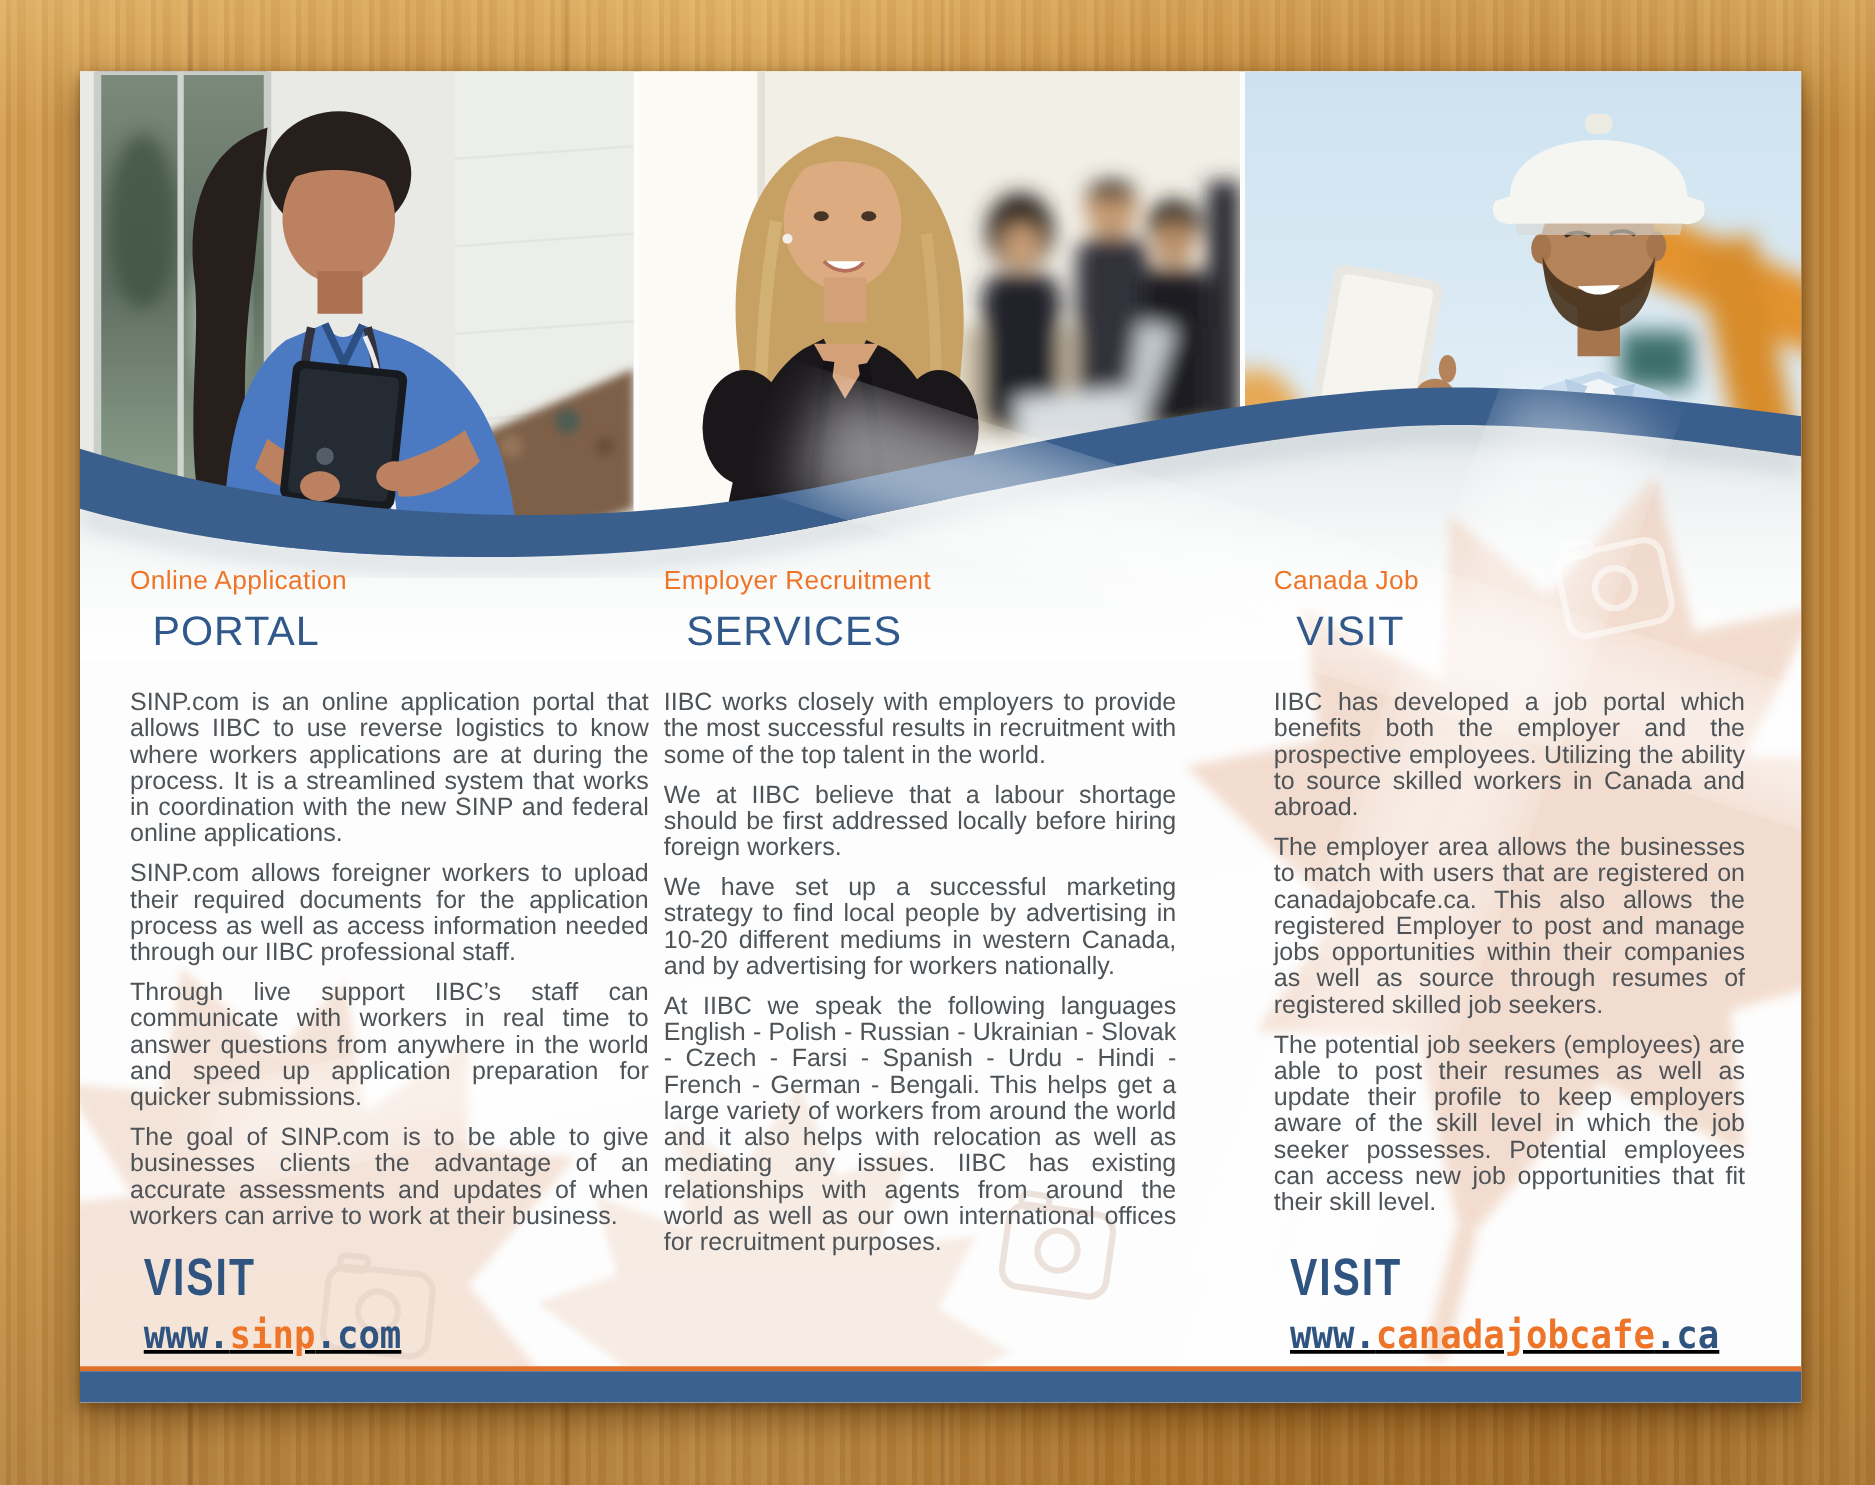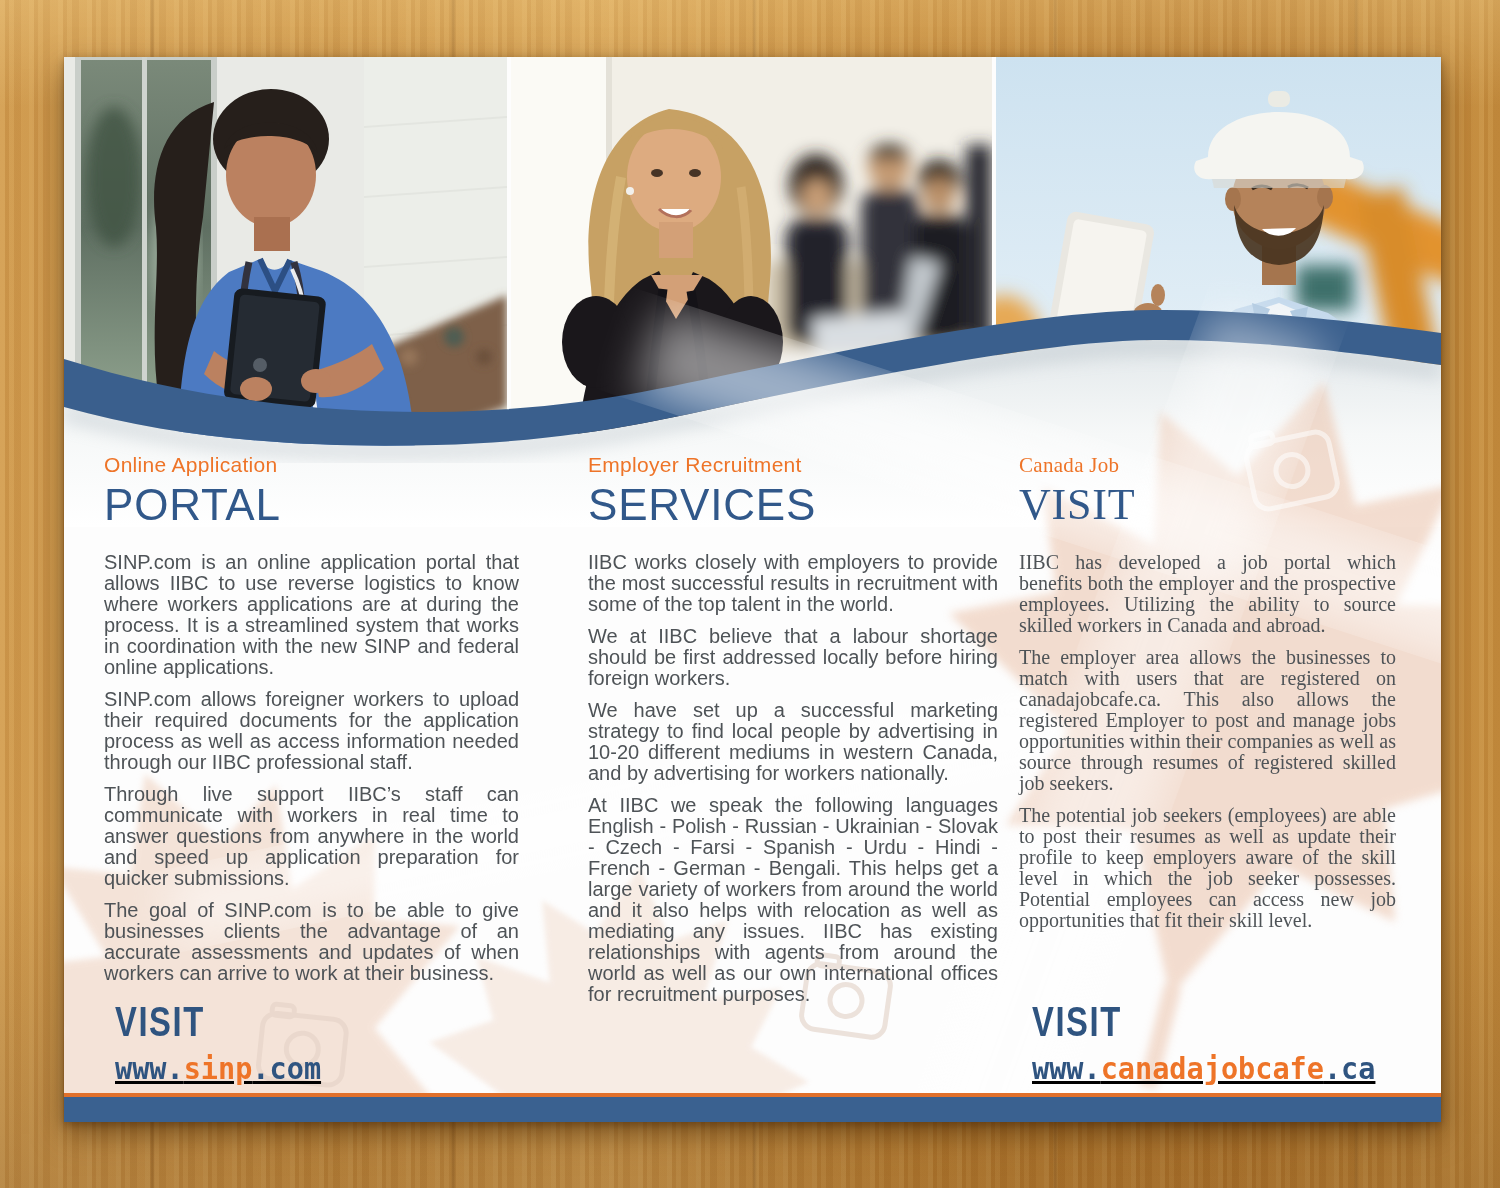--- a/index.html
+++ b/index.html
@@ -20,25 +20,25 @@
   }
   .photo{position:absolute;top:0;height:424px;overflow:hidden;z-index:2;}
   .photo svg{display:block;width:100%;height:100%;}
   #photo1{left:0;width:443px;}
   #photo2{left:447px;width:481px;}
   #photo3{left:932px;width:445px;}
   .wave{position:absolute;left:0;top:0;width:1377px;height:470px;z-index:3;pointer-events:none;}
   .watermark{position:absolute;left:0;top:0;width:1377px;height:1065px;z-index:4;pointer-events:none;}
   .col{position:absolute;top:388px;z-index:5;}
   #col1{left:40px;width:415px;}
-  #col2{left:524px;width:410px;}
-  #col3{left:955px;width:377px;font-family:Liberation Serif, serif;}
+  #col2{left:467px;width:410px;}
+  #col3{left:955px;width:377px;}
   .hblock{margin:0 0 27px 0;}
   .h1{font-size:21px;line-height:40px;color:#EE7428;letter-spacing:.3px;}
-  .h2{font-size:44px;line-height:40px;color:#31588A;letter-spacing:.8px;}
+  .h2{font-size:33px;line-height:40px;color:#31588A;letter-spacing:.8px;margin-left:18px;}
   .col p{font-size:20px;line-height:21px;color:#4E5357;text-align:justify;margin:0 0 11px 0;}
   .visit{position:absolute;top:944px;z-index:5;text-decoration:underline;}
   #visit1{left:51px;}
   #visit3{left:968px;}
   .vlabel{display:inline-block;transform:scaleX(.78);transform-origin:0 50%;
     font-weight:700;font-size:42px;line-height:42px;color:#2F5480;letter-spacing:2px;}
   .vurl{display:block;transform:scaleX(.92);transform-origin:0 50%;margin-top:7px;
     font-family:"DejaVu Sans Mono",monospace;font-weight:700;font-size:31px;line-height:36px;color:#2F5480;}
   .vurl .hl{color:#EE7428;}
   .bar-line{position:absolute;left:0;width:1377px;top:1036px;height:4px;background:#E0702B;z-index:6;}

